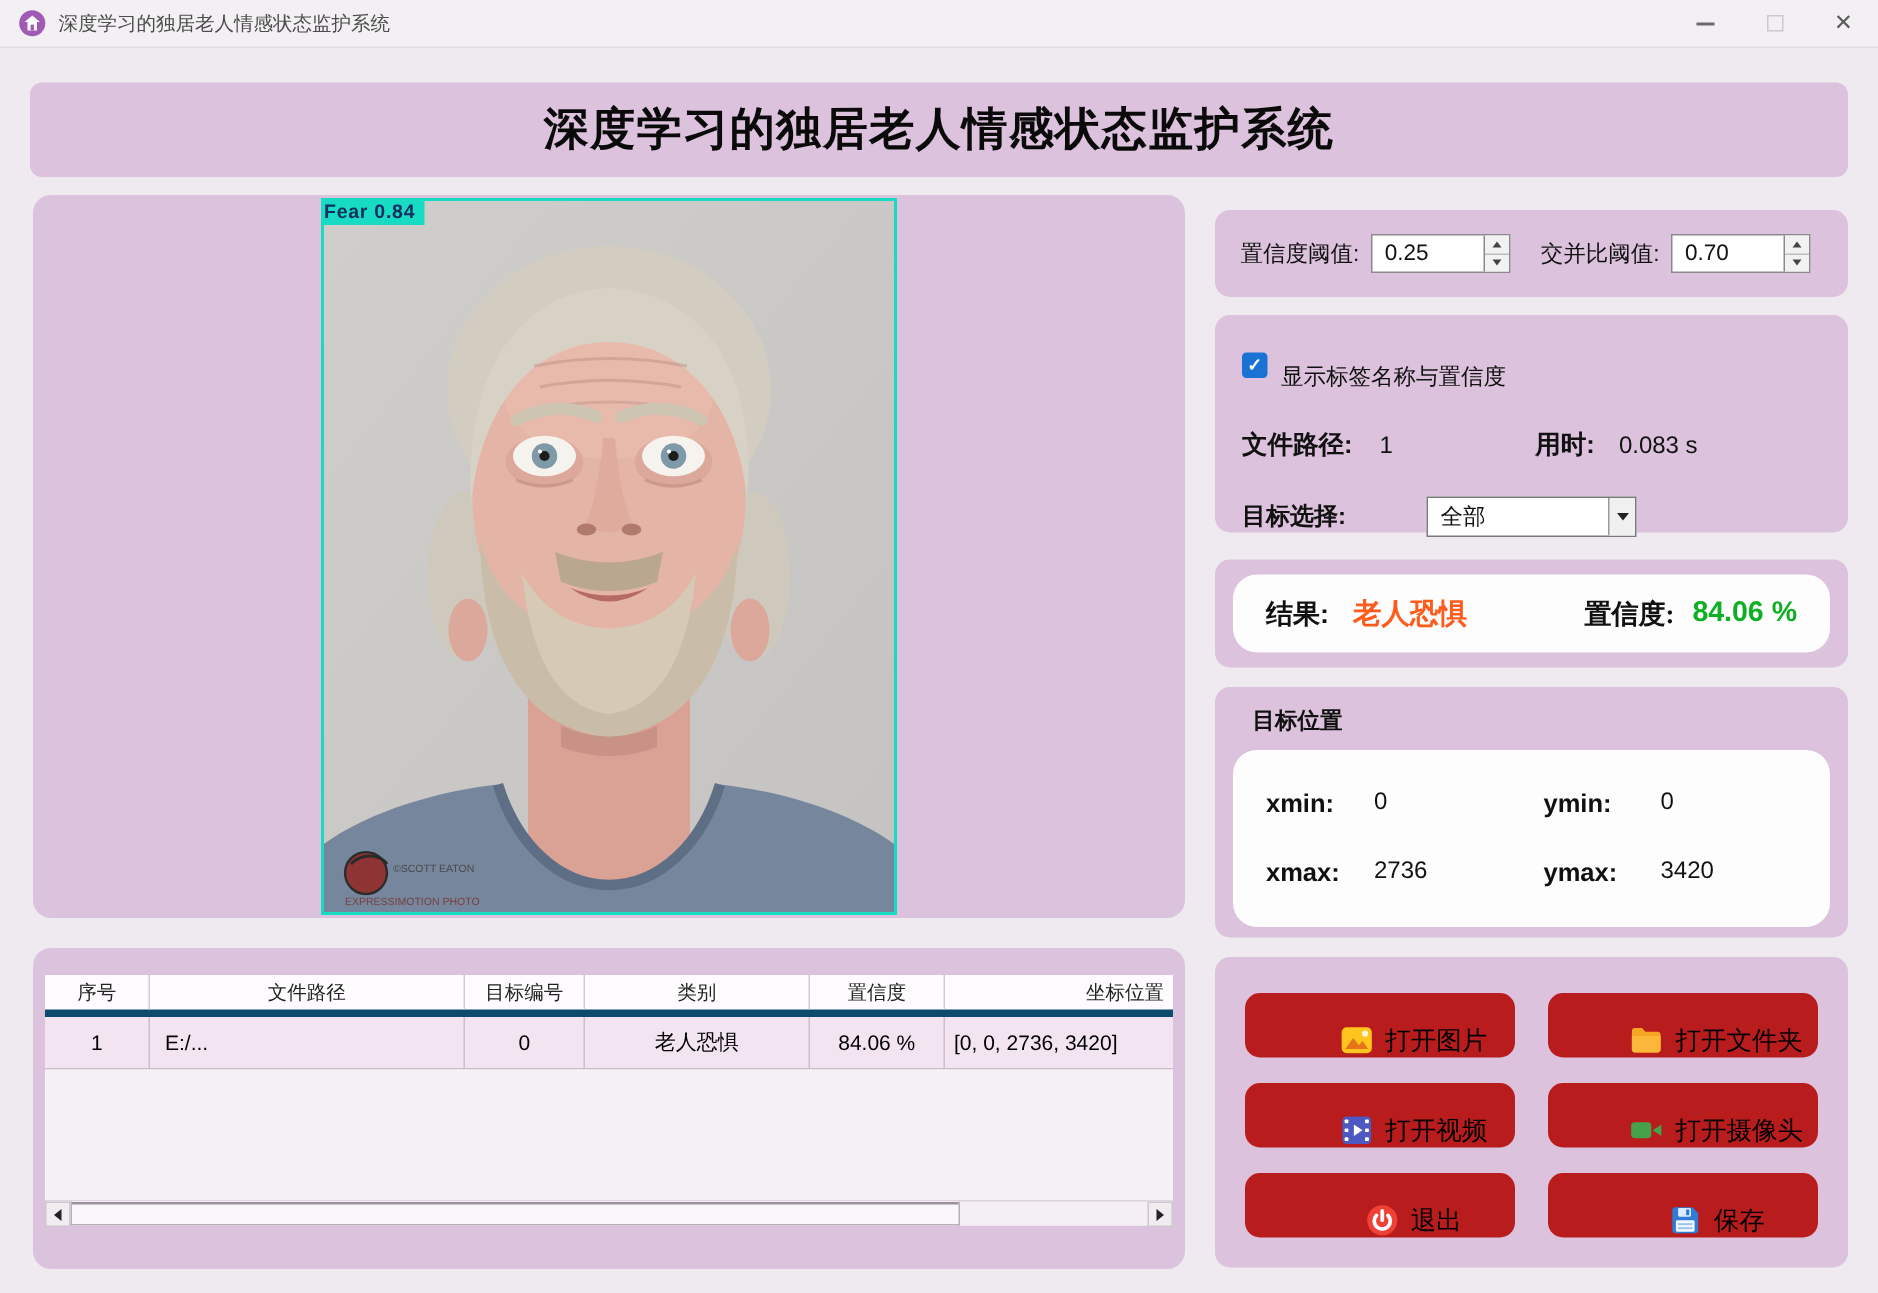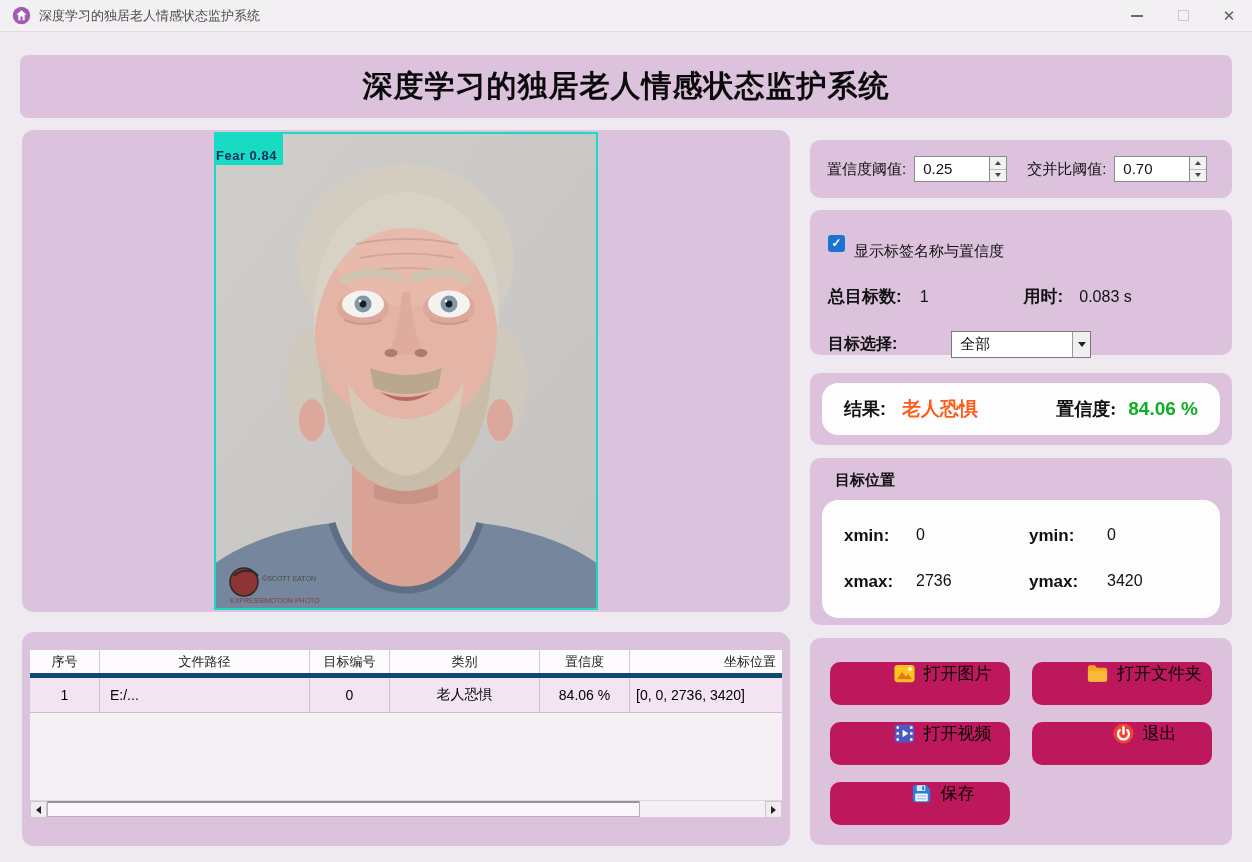--- a/index.html
+++ b/index.html
@@ -21,21 +21,21 @@
   
   .header{position:absolute;left:20px;top:55px;width:1212px;height:63px;background:#dcc2dc;
     border-radius:8px;display:flex;align-items:center;justify-content:center;}
   .header-title{font-size:30px;font-weight:bold;color:#0a0a0a;letter-spacing:1px;}
   
   .image-panel{position:absolute;left:22px;top:130px;width:768px;height:482px;background:#dcc3dd;border-radius:12px;}
   .photo{position:absolute;left:192px;top:2px;width:384px;height:478px;}
   .photo svg{display:block;}
   .bbox{position:absolute;inset:0;border:2px solid #17dcc3;}
   .det-label{position:absolute;left:0;top:0;background:#17dcc3;color:#132f60;
-    font-size:13px;font-weight:bold;padding:16px 6px 2px 2px;letter-spacing:.5px;}
+    font-size:13px;font-weight:bold;padding:1px 6px 2px 2px;letter-spacing:.5px;}
   
   .rp{position:absolute;left:810px;width:422px;background:#dcc2dc;border-radius:10px;}
   .panel-thresholds{top:140px;height:58px;display:flex;align-items:center;padding:0 17px;font-size:15px;}
   .thr-label{white-space:nowrap;}
   .spin{width:93px;height:26px;background:#fff;border:1px solid #8a8a8a;display:flex;margin-left:8px;}
   .spin-val{flex:1;font-size:15px;line-height:24px;padding-left:8px;}
   .spin-btns{width:17px;border-left:1px solid #8a8a8a;display:flex;flex-direction:column;}
   .spin-b{flex:1;display:flex;align-items:center;justify-content:center;background:#f2f2f2;}
   .spin-b.up{border-bottom:1px solid #bdbdbd;}
   .tri-up{width:0;height:0;border-left:3px solid transparent;border-right:3px solid transparent;border-bottom:4px solid #444;}
@@ -65,22 +65,22 @@
   .conf-label{font-size:18px;font-weight:bold;margin-left:auto;font-family:Liberation Serif, serif;}
   .conf-value{font-size:19px;font-weight:bold;color:#0db022;margin-left:12px;}
   .panel-position{top:458px;height:167px;padding:13px 12px 12px;}
   .pos-title{font-size:15px;font-weight:bold;margin-left:13px;}
   .pos-card{background:#fdfdfd;border-radius:16px;margin-top:10px;height:118px;
     display:grid;grid-template-columns:72px 113px 78px auto;align-content:center;row-gap:26px;padding:0 22px;}
   .pos-label{font-size:17px;font-weight:bold;}
   .pos-value{font-size:16px;}
   .panel-actions{top:638px;height:207px;display:grid;grid-template-columns:180px 180px;
     justify-content:space-between;align-content:start;row-gap:17px;padding:24px 20px 20px;}
-  .act-btn{width:180px;height:43px;background:#be185d;border:none;border-radius:10px;
-    display:flex;align-items:flex-start;justify-content:center;gap:8px;font-size:17px;color:#000;
+  .act-btn{width:180px;height:43px;background:#b91c1c;border:none;border-radius:10px;
+    display:flex;align-items:flex-end;justify-content:center;gap:8px;font-size:17px;color:#000;
     font-family:"Liberation Sans", sans-serif;cursor:pointer;padding-left:44px;}
   .act-icon{width:23px;height:23px;flex:0 0 auto;}
   
   .table-panel{position:absolute;left:22px;top:632px;width:768px;height:214px;background:#dcc3dd;border-radius:12px;}
   .dtable{position:absolute;left:8px;top:18px;width:752px;background:#fbf8fb;}
   .thead{display:flex;height:28px;background:#fdfbfd;border-bottom:5px solid #0c4a6e;}
   .th{display:flex;align-items:center;justify-content:center;font-size:13px;color:#222;border-right:1px solid #d5c5d5;}
   .th:last-child{border-right:none;justify-content:flex-end;padding-right:6px;}
   .trow{display:flex;height:35px;background:#f2e4f1;border-bottom:1px solid #cdbccd;}
   .td{display:flex;align-items:center;justify-content:center;font-size:14px;color:#000;border-right:1px solid #d0bed0;}
@@ -226,21 +226,21 @@
     </div>
   </div>
 </div>
 
 <div class="rp panel-options">
   <div class="chk-row">
     <span class="checkbox">✓</span>
     <span class="chk-label">显示标签名称与置信度</span>
   </div>
   <div class="stats-row">
-    <span class="stat-label">总目标数:</span>
+    <span class="stat-label">文件路径:</span>
     <span class="stat-value v1">1</span>
     <span class="stat-label l2">用时:</span>
     <span class="stat-value v2">0.083 s</span>
   </div>
   <div class="select-row">
     <span class="select-label">目标选择:</span>
     <div class="combo">
       <span class="combo-val">全部</span>
       <div class="combo-btn">
           <span class="combo-tri"></span>
@@ -298,20 +298,27 @@
         <rect x="17.8" y="4.5" width="2.6" height="2.6" rx="0.6"></rect>
           <rect x="17.8" y="10.7" width="2.6" height="2.6" rx="0.6"></rect>
           <rect x="17.8" y="16.9" width="2.6" height="2.6" rx="0.6"></rect>
       </g>
       <path d="M10 8 L16 12 L10 16 Z" fill="#ffffff"></path>
     </svg>
     <span>打开视频</span>
   </button>
   <button class="act-btn">
     <svg class="act-icon" viewBox="0 0 24 24">
+      <rect x="1.5" y="6.5" width="14" height="11" rx="2.5" fill="#45a24a"></rect>
+      <path d="M16.5 12 L22.5 8 V16 Z" fill="#45a24a"></path>
+    </svg>
+    <span>打开摄像头</span>
+  </button>
+  <button class="act-btn">
+    <svg class="act-icon" viewBox="0 0 24 24">
       <circle cx="12" cy="12" r="10.5" fill="#ef4136"></circle>
       <path d="M12 5.5 V12" stroke="#ffffff" stroke-width="2.6" stroke-linecap="round"></path>
       <path d="M8 8.6 A5.6 5.6 0 1 0 16 8.6" stroke="#ffffff" stroke-width="2.6" fill="none" stroke-linecap="round"></path>
     </svg>
     <span>退出</span>
   </button>
   <button class="act-btn">
     <svg class="act-icon" viewBox="0 0 24 24">
       <path d="M3 5 C3 3.9 3.9 3 5 3 H17 L21 7 V19 C21 20.1 20.1 21 19 21 H5 C3.9 21 3 20.1 3 19 Z" fill="#2e7cd6"></path>
       <rect x="7" y="3.5" width="9" height="6" rx="1" fill="#dceaff"></rect>

